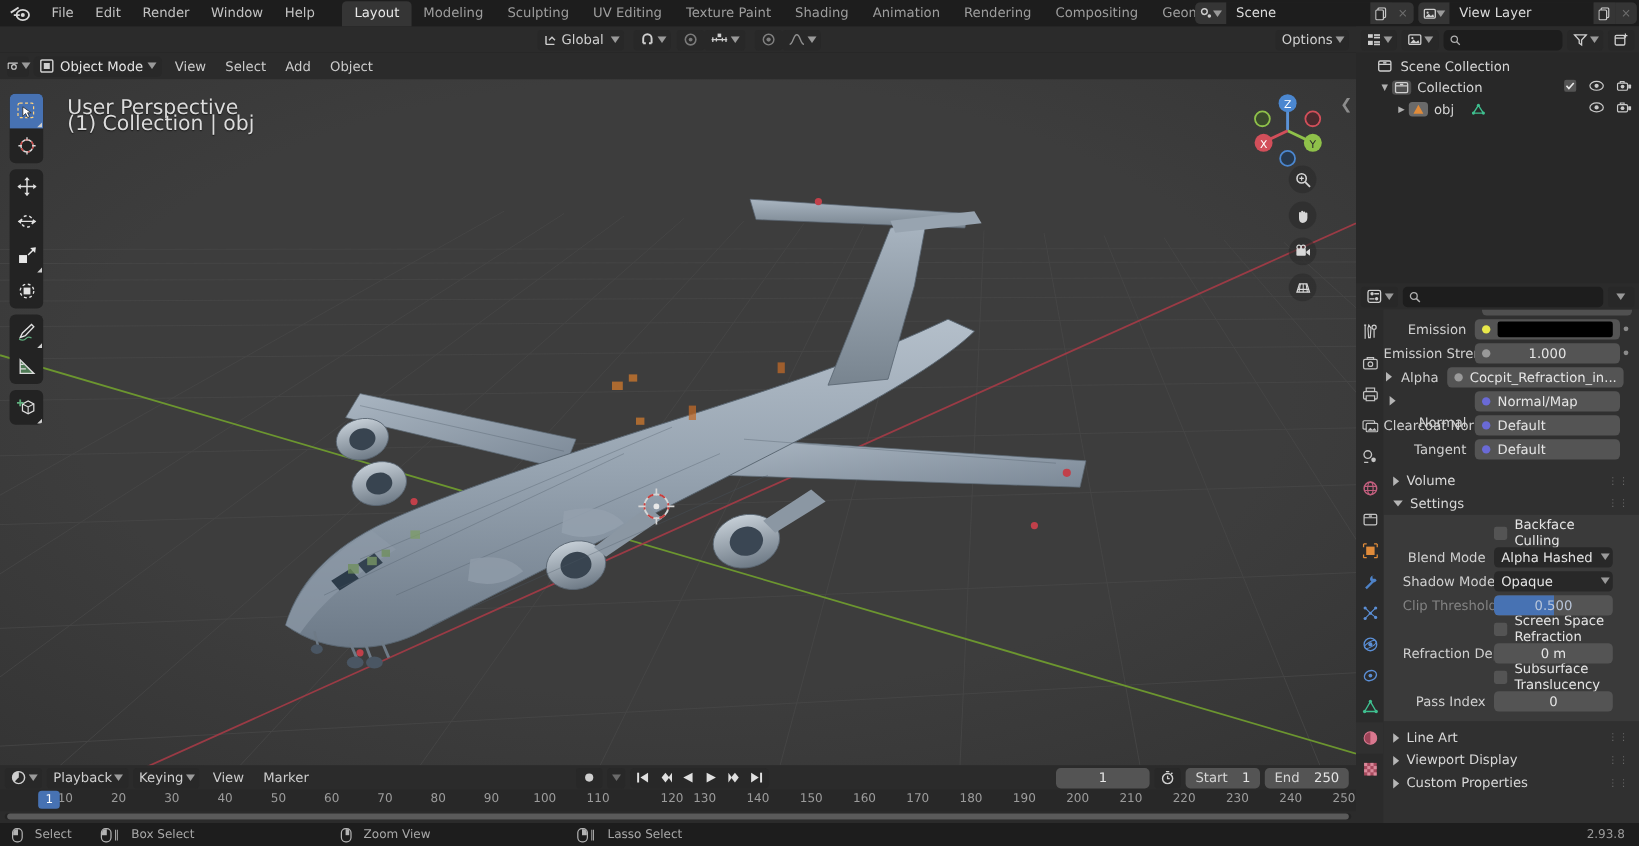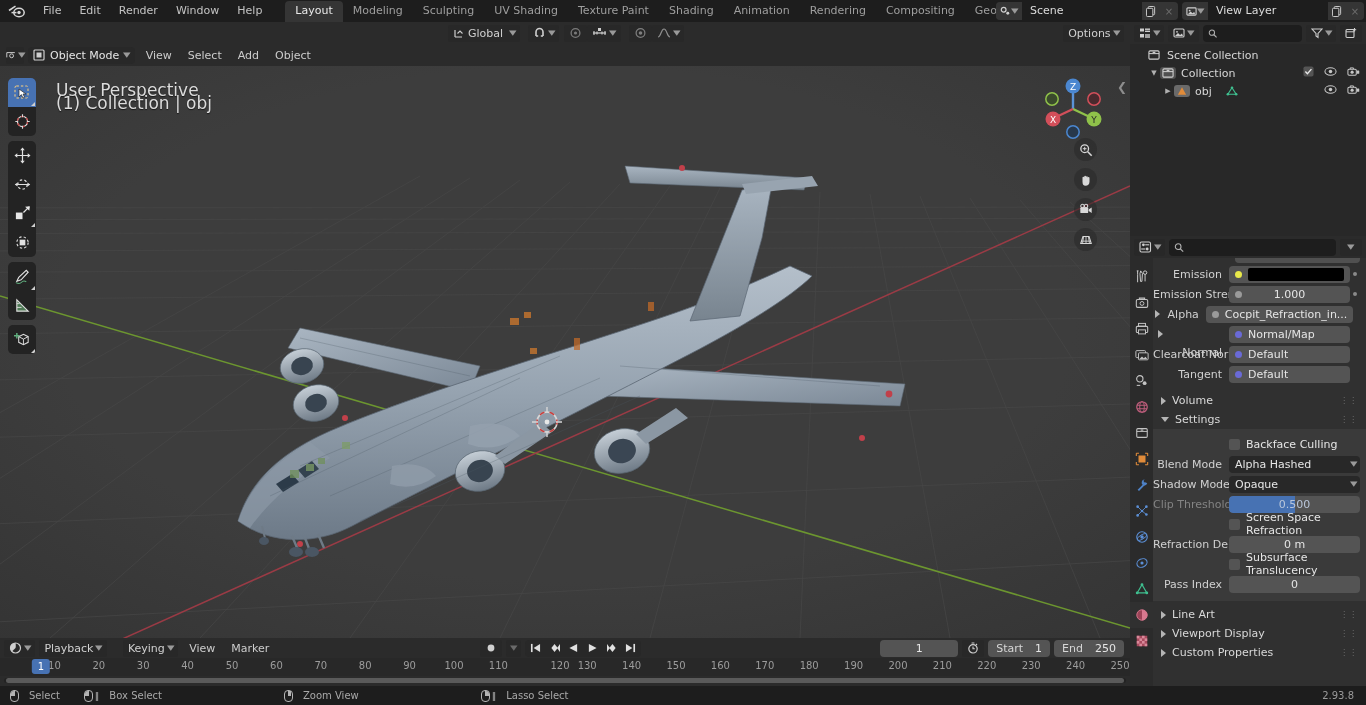--- a/index.html
+++ b/index.html
@@ -110,21 +110,21 @@
   .slider-fill { position:absolute; left:0; top:0; bottom:0; background:#4772b3; border-radius:4px 0 0 4px;}
   .dot { width:7px; height:7px; border-radius:50%; flex:none; }
   .tri { width:0;height:0;border-left:4px solid transparent;border-right:4px solid transparent;border-top:5px solid #b5b5b5; }
   .tri-r { width:0;height:0;border-top:4px solid transparent;border-bottom:4px solid transparent;border-left:5px solid #b5b5b5; }
   .ptri { width:14px; display:flex; align-items:center; justify-content:center; }
   .deco { width:10px; display:flex; align-items:center; justify-content:center; }
   .deco i { width:4px;height:4px;border-radius:50%;background:#8a8a8a; display:block;}
   .panel-head { height:19px; display:flex; align-items:center; gap:6px; padding-left:8px; font-size:11px; color:#d8d8d8; position:relative;}
   .grip { position:absolute; right:8px; color:#6e6e6e; font-size:8px; letter-spacing:1px; line-height:4px;}
   .chk { width:11px; height:11px; background:#545454; border-radius:2px; flex:none;}
-  .subpanel { background:#3a3a3a; margin:0 0 4px 0; padding:4px 0 6px; }
+  .subpanel { background:#3a3a3a; margin:0 0 4px 0; padding:4px 16px 6px; }
 
   
   .timeline { position:absolute; left:0; top:638px; width:1130px; height:48px; background:#2b2b2b; }
   .tl-header { height:20px; display:flex; align-items:center; padding-left:4px; gap:4px; position:relative;}
   .tl-strip { position:absolute; left:0; top:20px; right:0; height:18px; background:#282828; }
   .tl-tick { position:absolute; top:2px; font-size:10px; color:#9c9c9c; transform:translateX(-50%); }
   .cf-badge { position:absolute; top:1px; height:15px; background:#4772b3; border-radius:3px; color:#fff; font-size:10px; display:flex; align-items:center; justify-content:center; padding:0 6px; transform:translateX(-50%);}
   .tl-scroll { position:absolute; left:4px; right:4px; bottom:3px; height:5px; background:#232323; border-radius:3px;}
   .tl-scroll i { position:absolute; left:2px; right:2px; top:0; bottom:0; background:#5a5a5a; border-radius:3px; display:block;}
   .play-grp { display:flex; gap:2px; background:#282828; border-radius:4px; padding:0 2px; height:17px; align-items:center;}
@@ -160,21 +160,21 @@
         <div class="menu-item">File</div>
         <div class="menu-item">Edit</div>
         <div class="menu-item">Render</div>
         <div class="menu-item">Window</div>
         <div class="menu-item">Help</div>
       </div>
     <div class="wsp-tabs" id="wsptabs">
         <div class="wsp-tab active">Layout</div>
         <div class="wsp-tab">Modeling</div>
         <div class="wsp-tab">Sculpting</div>
-        <div class="wsp-tab">UV Shading</div>
+        <div class="wsp-tab">UV Editing</div>
         <div class="wsp-tab">Texture Paint</div>
         <div class="wsp-tab">Shading</div>
         <div class="wsp-tab">Animation</div>
         <div class="wsp-tab">Rendering</div>
         <div class="wsp-tab">Compositing</div>
         <div class="wsp-tab">Geometry Nodes</div>
         <div class="wsp-tab">Scripting</div>
         <div class="wsp-add">+</div>
       </div>
 
@@ -1034,21 +1034,21 @@
     <div class="tl-header">
       <div class="hbtn">
         <svg width="13" height="12" viewBox="0 0 13 12">
             <circle cx="6.5" cy="6" r="5" fill="none" stroke="#cfcfcf" stroke-width="1.2"></circle>
             <path d="M6.5 6 A5 5 0 0 1 6.5 1 Z" fill="#cfcfcf"></path>
             <path d="M6.5 1 A5 5 0 0 0 2.9 9.6 L6.5 6 Z" fill="#cfcfcf"></path>
           </svg>
         <span class="chev">▼</span>
       </div>
       <div id="tlmenus" style="display:flex;align-items:center;gap:2px">
-          <div class="hbtn" style="margin-right: 14px;">
+          <div class="hbtn" style="margin-right: 2px;">
             <span>Playback</span>
             <span class="chev">▼</span>
           </div>
           <div class="hbtn" style="margin-right: 2px;">
             <span>Keying</span>
             <span class="chev">▼</span>
           </div>
           <div class="tb-link"><span>View</span></div>
           <div class="tb-link"><span>Marker</span></div>
         </div>

